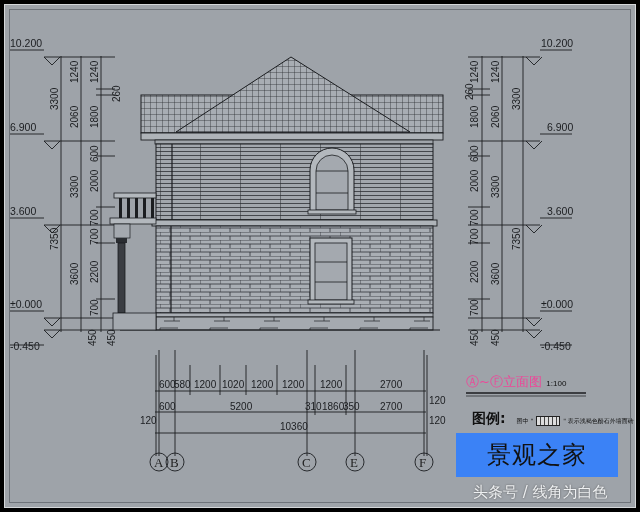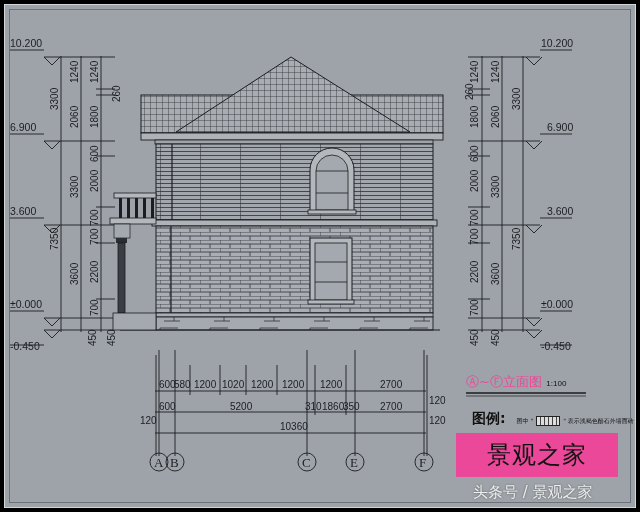--- a/index.html
+++ b/index.html
@@ -3,21 +3,21 @@
 <meta charset="utf-8">
 <style>
   html,body{margin:0;padding:0;}
   body{width:640px;height:512px;background:#000;overflow:hidden;position:relative;font-family:"Liberation Sans",sans-serif;}
   .sheet{position:absolute;left:4px;top:4px;width:630px;height:502px;background:#9ea3a9;border:1px solid #d4d7da;}
   .inner{position:absolute;left:4px;top:4px;right:4px;bottom:4px;border:1px solid #6d7279;}
   svg{position:absolute;left:0;top:0;}
   .dim{font-family:"Liberation Sans",sans-serif;font-size:10px;fill:#1b1d20;}
   .elev{font-family:"Liberation Sans",sans-serif;font-size:10.5px;fill:#1b1d20;}
   .axis{font-family:"Liberation Serif",serif;font-size:13px;fill:#222;}
-  .watermark-box{position:absolute;left:456px;top:433px;width:162px;height:44px;background:#ec4899;display:flex;align-items:center;justify-content:center;}
+  .watermark-box{position:absolute;left:456px;top:433px;width:162px;height:44px;background:#3b82f6;display:flex;align-items:center;justify-content:center;}
   .watermark-text{font-family:"DejaVu Sans",sans-serif;font-size:24px;color:#111;letter-spacing:1px;}
   .credit{position:absolute;left:473px;top:483px;font-family:"DejaVu Sans",sans-serif;font-size:15px;color:#eef0f2;text-shadow:0 0 2px #555;}
   .title-block{position:absolute;left:466px;top:372px;}
   .title-main{font-family:"DejaVu Sans",sans-serif;font-size:13px;color:#ec4899;}
   .title-scale{font-family:"Liberation Sans",sans-serif;font-size:8px;color:#111;margin-left:0;}
   .legend{position:absolute;left:472px;top:410px;font-family:"DejaVu Sans",sans-serif;font-size:9px;color:#111;white-space:nowrap;}
   .legend .lbl{font-size:14px;font-weight:bold;margin-right:8px;}
   .legend .note{font-size:6px;}
   .swatch{display:inline-block;width:22px;height:8px;border:1px solid #222;vertical-align:middle;background:repeating-linear-gradient(90deg,#ddd 0 3px,#444 3px 4px);margin:0 3px;}
   .fine{position:absolute;left:478px;top:470px;font-family:"DejaVu Sans",sans-serif;font-size:5px;color:#222;white-space:nowrap;}
@@ -279,13 +279,13 @@
 <div class="legend">
   <span class="lbl">图例:</span>
   <span class="note">图中 "</span><span class="swatch"></span><span class="note">" 表示浅褐色酚石外墙面砖</span>
 </div>
 
 <div class="fine">外墙及柱均刷白色外墙涂料,窗套、线角为白色</div>
 
 <div class="watermark-box">
   <span class="watermark-text">景观之家</span>
 </div>
-<div class="credit">头条号 / 景观之家</div>
+<div class="credit">头条号 / 线角为白色</div>
 
 </body></html>

